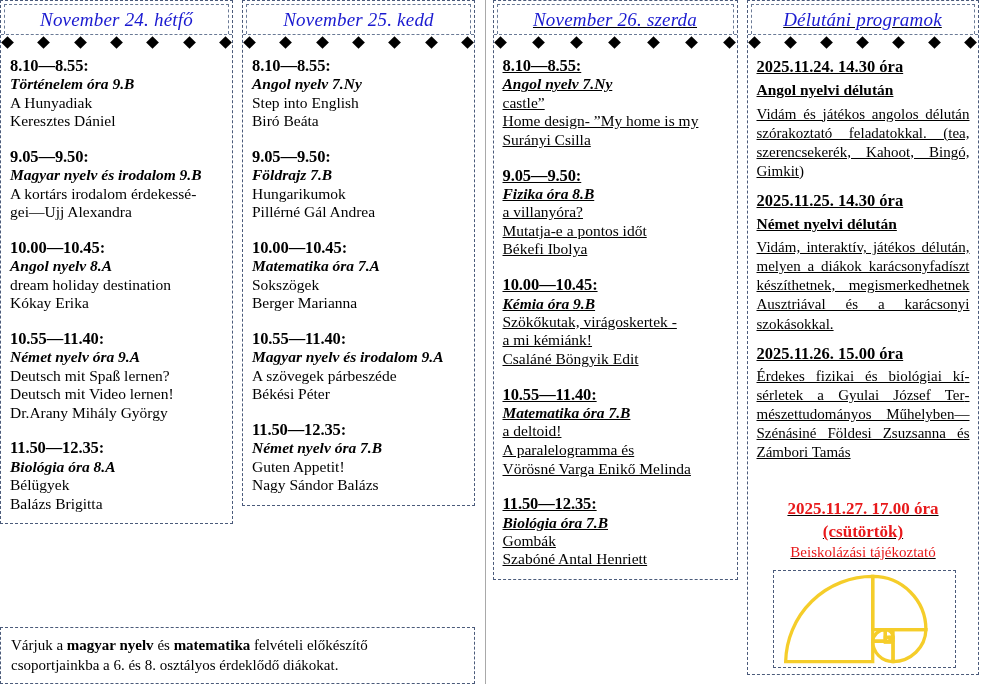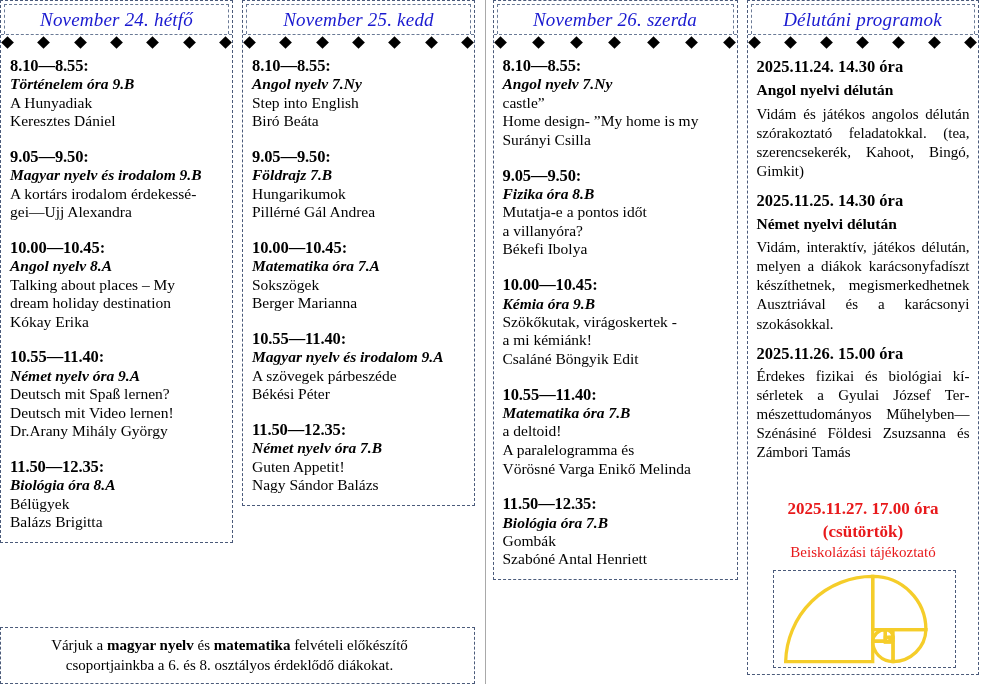--- a/index.html
+++ b/index.html
@@ -25,21 +25,21 @@
     flex-direction: row;
   }
 
   
   .half {
     display: flex;
     flex-direction: column;
     position: relative;
   }
   .half-left  { width: 485px; }
-  .half-right { width: 495px; margin-left: 7px; }
+  .half-right { width: 495px; margin-left: 7px; text-decoration: underline; }
 
   .vrule {
     width: 1px;
     background: #a9a9a9;
     align-self: stretch;
     margin: 0;
     flex: 0 0 1px;
   }
 
   .cols {
@@ -166,21 +166,21 @@
     justify-content: center;
     align-items: center;
   }
 
   
   .footer {
     border: 1px dashed #4a5a7a;
     box-sizing: border-box;
     margin-top: 7px;
     padding: 7px 26px 8px 10px;
-    text-align: center;
+    text-align: left;
     font-size: 15px;
     line-height: 1.35;
     width: 475px;
   }
   .footer b { font-weight: bold; }
 
   .spacer { flex: 1 1 auto; }
 </style>
 </head>
 <body>
@@ -216,21 +216,20 @@
             <div class="entry">
               <div class="time">9.05—9.50:</div>
               <div class="subject">Magyar nyelv és irodalom 9.B</div>
               <div class="desc">A kortárs irodalom érdekessé-</div>
               <div class="desc">gei—Ujj Alexandra</div>
             </div>
 
             <div class="entry">
               <div class="time">10.00—10.45:</div>
               <div class="subject">Angol nyelv 8.A</div>
-              <div class="desc">Talking about places – My</div>
               <div class="desc">dream holiday destination</div>
               <div class="teacher">Kókay Erika</div>
             </div>
 
             <div class="entry">
               <div class="time">10.55—11.40:</div>
               <div class="subject">Német nyelv óra 9.A</div>
               <div class="desc">Deutsch mit Spaß lernen?</div>
               <div class="desc">Deutsch mit Video lernen!</div>
               <div class="teacher">Dr.Arany Mihály György</div>
@@ -337,22 +336,22 @@
               <div class="time">8.10—8.55:</div>
               <div class="subject">Angol nyelv 7.Ny</div>
               <div class="desc">castle”</div>
               <div class="desc">Home design- ”My home is my</div>
               <div class="teacher">Surányi Csilla</div>
             </div>
 
             <div class="entry">
               <div class="time">9.05—9.50:</div>
               <div class="subject">Fizika óra 8.B</div>
+              <div class="desc">a villanyóra?</div>
               <div class="desc">Mutatja-e a pontos időt</div>
-              <div class="desc">a villanyóra?</div>
               <div class="teacher">Békefi Ibolya</div>
             </div>
 
             <div class="entry">
               <div class="time">10.00—10.45:</div>
               <div class="subject">Kémia óra 9.B</div>
               <div class="desc">Szökőkutak, virágoskertek -</div>
               <div class="desc">a mi kémiánk!</div>
               <div class="teacher">Csaláné Böngyik Edit</div>
             </div>

